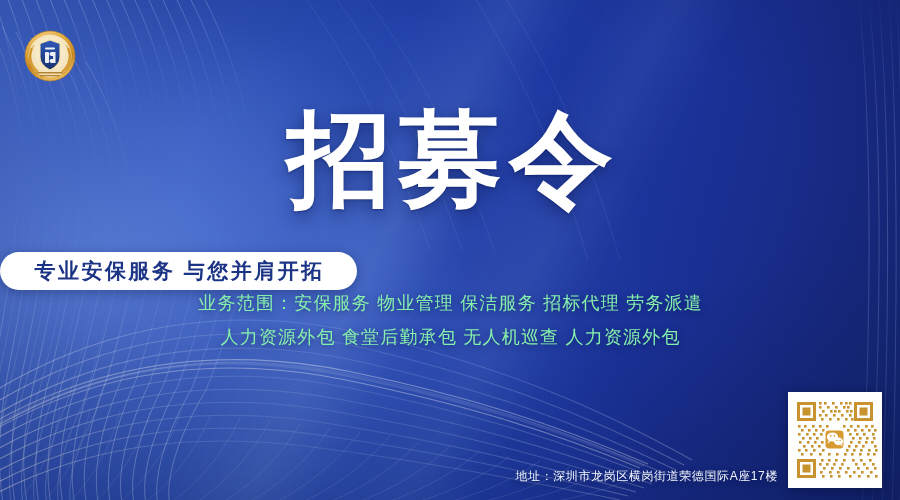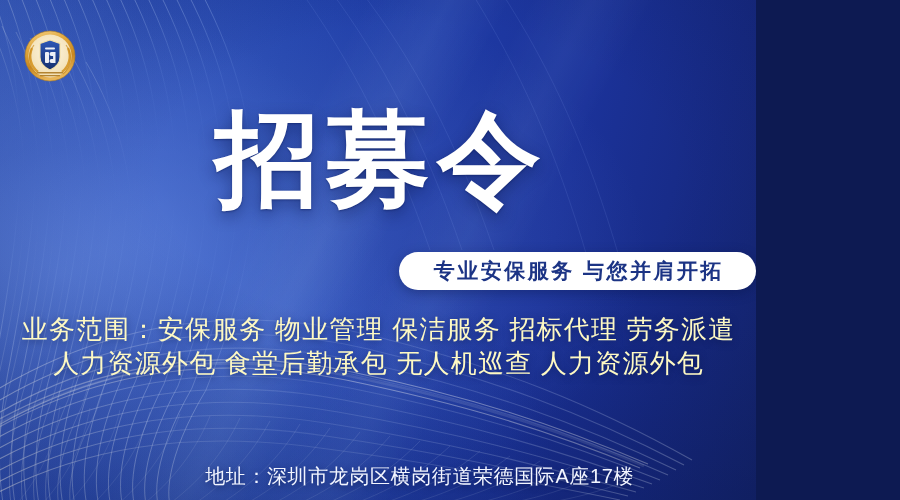--- a/index.html
+++ b/index.html
@@ -2,21 +2,21 @@
 <html><head>
 <meta charset="utf-8">
 <style>
   html, body {
     margin: 0;
     padding: 0;
     background: #0d1a52;
   }
   #poster {
     position: relative;
-    width: 756px;
+    width: 900px;
     height: 500px;
     overflow: hidden;
     font-family: "Liberation Sans", "DejaVu Sans", sans-serif;
     background: #1f3da8;
   }
 
   
   .bg-base {
     position: absolute;
     inset: 0;
@@ -73,21 +73,21 @@
     white-space: nowrap;
   }
 
   
   .pill-wrap {
     position: absolute;
     left: 0;
     right: 0;
     top: 252px;
     display: flex;
-    justify-content: flex-end;
+    justify-content: flex-start;
   }
   .pill {
     display: inline-block;
     background: #ffffff;
     color: #1c3485;
     border-radius: 20px;
     padding: 6px 32px 7px;
     font-size: 21px;
     line-height: 25px;
     font-weight: 700;
@@ -95,40 +95,40 @@
     text-indent: 2.5px;
     white-space: nowrap;
     box-shadow: 0 3px 12px rgba(5,16,60,0.35);
   }
 
   
   .scope {
     position: absolute;
     left: 0;
     right: 0;
-    top: 312px;
+    top: 286px;
     text-align: center;
-    color: #fef9c3;
-    font-size: 26px;
+    color: #86efac;
+    font-size: 18px;
     line-height: 34px;
     font-weight: 500;
     letter-spacing: 1.2px;
     text-indent: 1.2px;
     text-shadow: 0 2px 7px rgba(8,20,70,0.55);
     white-space: nowrap;
   }
 
   
   .contact {
     position: absolute;
     right: 122px;
     bottom: 12px;
     text-align: right;
     color: #f2f5ff;
-    font-size: 20px;
+    font-size: 12px;
     line-height: 24px;
     letter-spacing: 0.6px;
     text-shadow: 0 2px 6px rgba(6,16,60,0.6);
     white-space: nowrap;
   }
 
   
   .qr-card {
     position: absolute;
     left: 788px;

